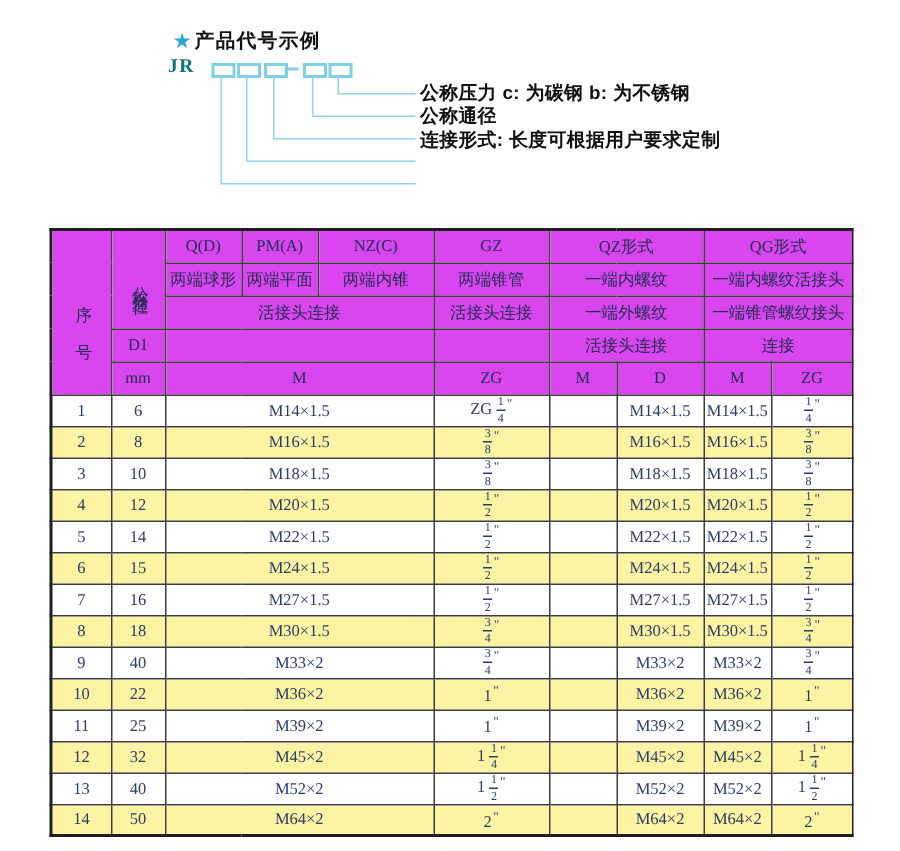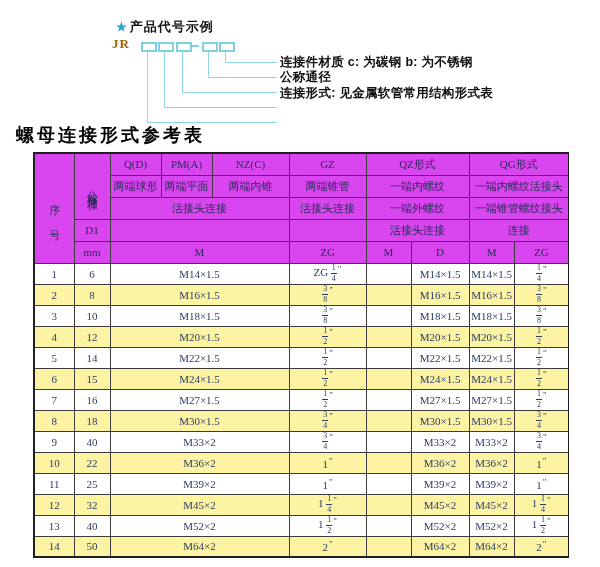--- a/index.html
+++ b/index.html
@@ -2,21 +2,21 @@
 <html><head>
 <meta charset="utf-8">
 <style>
   html,body{margin:0;padding:0;background:#fff;}
   .page{position:relative;width:569px;height:567px;background:#ffffff;overflow:hidden;
         font-family:"Liberation Sans",sans-serif;}
 
   
   .diagram-title{position:absolute;left:116px;top:18px;font-size:13px;font-weight:700;color:#111;letter-spacing:1px;}
   .diagram-title .star{color:#2aa3d6;margin-right:2px;font-size:12px;}
-  .jr{position:absolute;left:112px;top:36px;font-size:13px;font-weight:700;color:#a16207;
+  .jr{position:absolute;left:112px;top:36px;font-size:13px;font-weight:700;color:#0f766e;
       font-family:"Liberation Serif",serif;letter-spacing:1px;}
   .cbox{position:absolute;top:42px;width:12px;height:6px;border:2px solid #7fd0e2;background:#fff;}
   .cdash{position:absolute;top:45px;width:7px;height:2px;background:#7fd0e2;}
   .vline,.hline{position:absolute;background:#8fd5e5;}
   .vline{width:1px;}
   .hline{height:1px;}
   .labels{position:absolute;left:280px;top:55px;width:315px;}
   .label{height:15.3px;line-height:15.3px;font-size:12.5px;font-weight:600;color:#101010;
          white-space:nowrap;letter-spacing:0.3px;}
 
@@ -70,27 +70,26 @@
     <div class="vline" style="left:208px;top:50px;height:27px;"></div>
     <div class="hline" style="left:208px;top:77px;width:69px;"></div>
     <div class="vline" style="left:182px;top:50px;height:42px;"></div>
     <div class="hline" style="left:182px;top:92px;width:95px;"></div>
     <div class="vline" style="left:164px;top:50px;height:57px;"></div>
     <div class="hline" style="left:164px;top:107px;width:113px;"></div>
     <div class="vline" style="left:147px;top:50px;height:72px;"></div>
     <div class="hline" style="left:147px;top:122px;width:130px;"></div>
 
     <div class="labels">
-      <div class="label">连接件材质  c: 为碳钢  b: 为不锈钢</div>
+      <div class="label">公称压力  c: 为碳钢  b: 为不锈钢</div>
       <div class="label">公称通径</div>
-      <div class="label">连接形式: 见金属软管常用结构形式表</div>
+      <div class="label">连接形式: 长度可根据用户要求定制</div>
     </div>
   </div>
 
-  <div class="table-title">螺母连接形式参考表</div>
 
   <table class="ref">
     <colgroup>
       <col style="width:40px">
         <col style="width:36px">
         <col style="width:51px">
         <col style="width:51px">
       <col style="width:77px">
         <col style="width:77px">
         <col style="width:45px">

